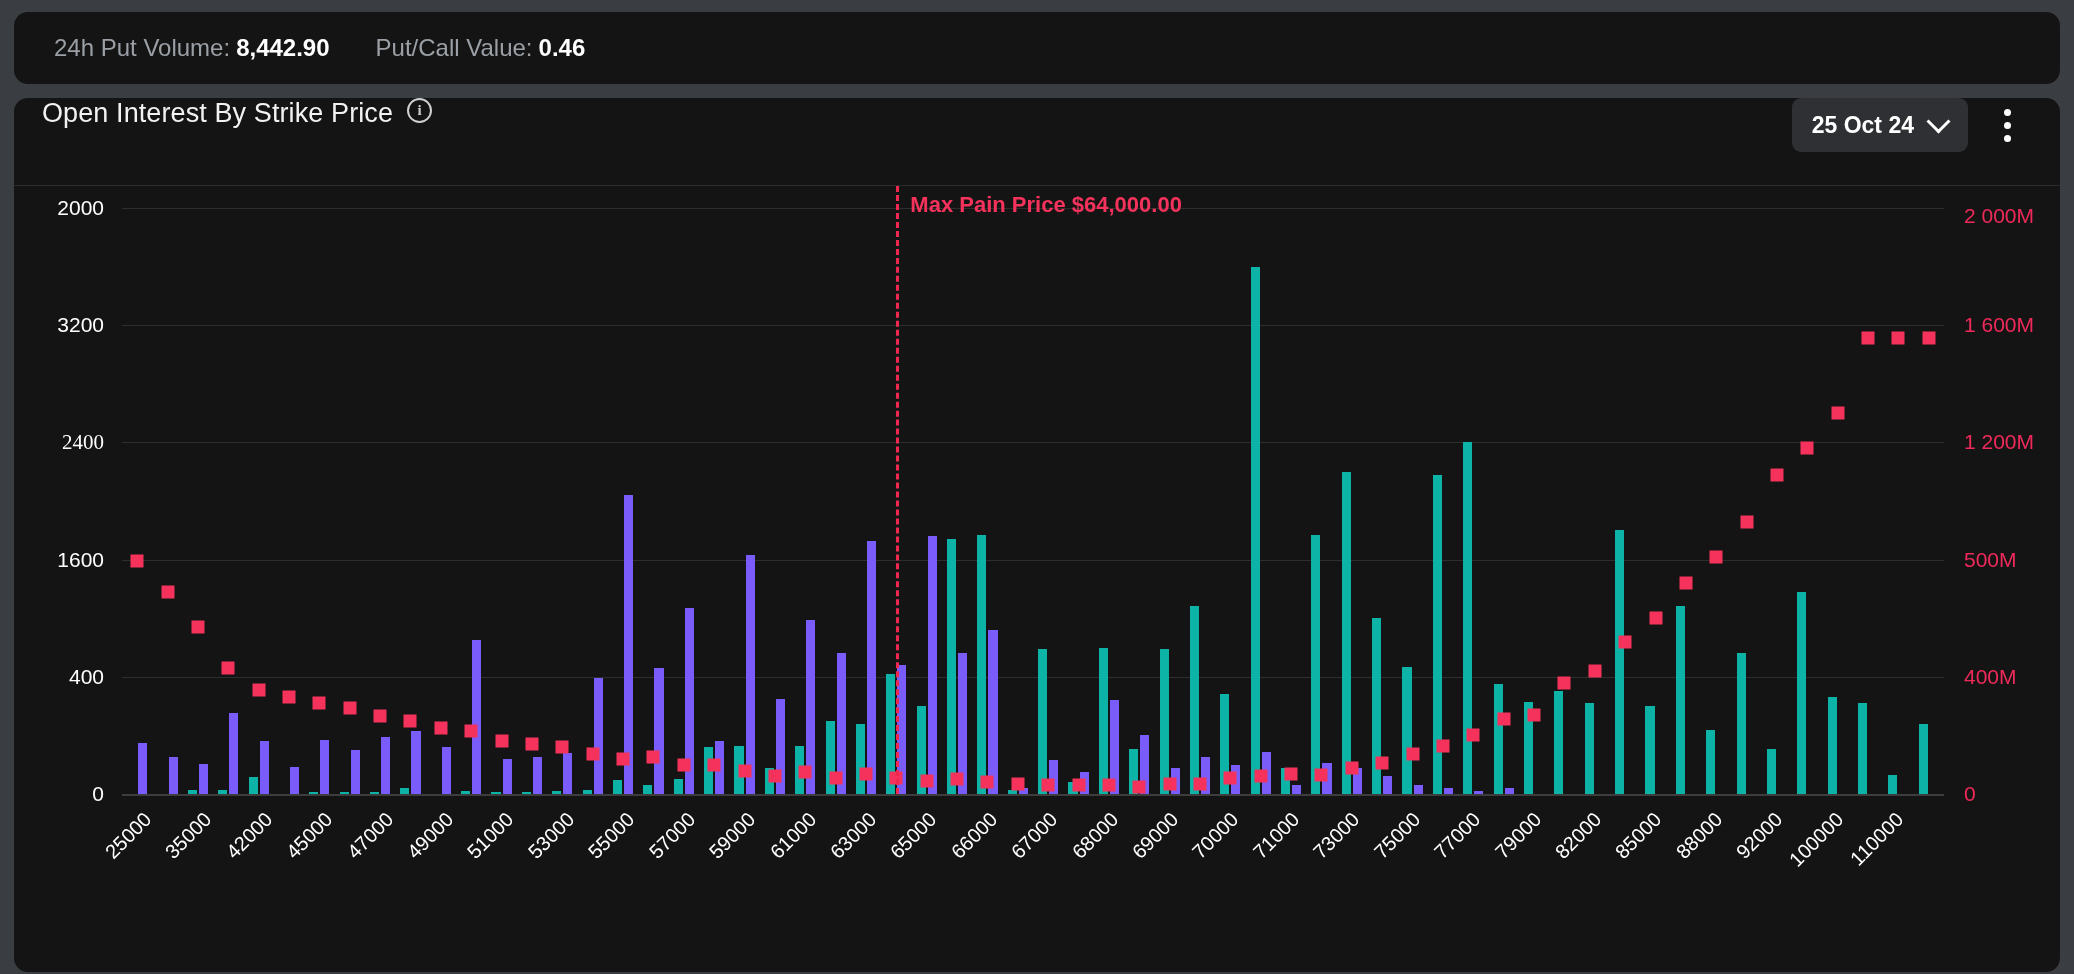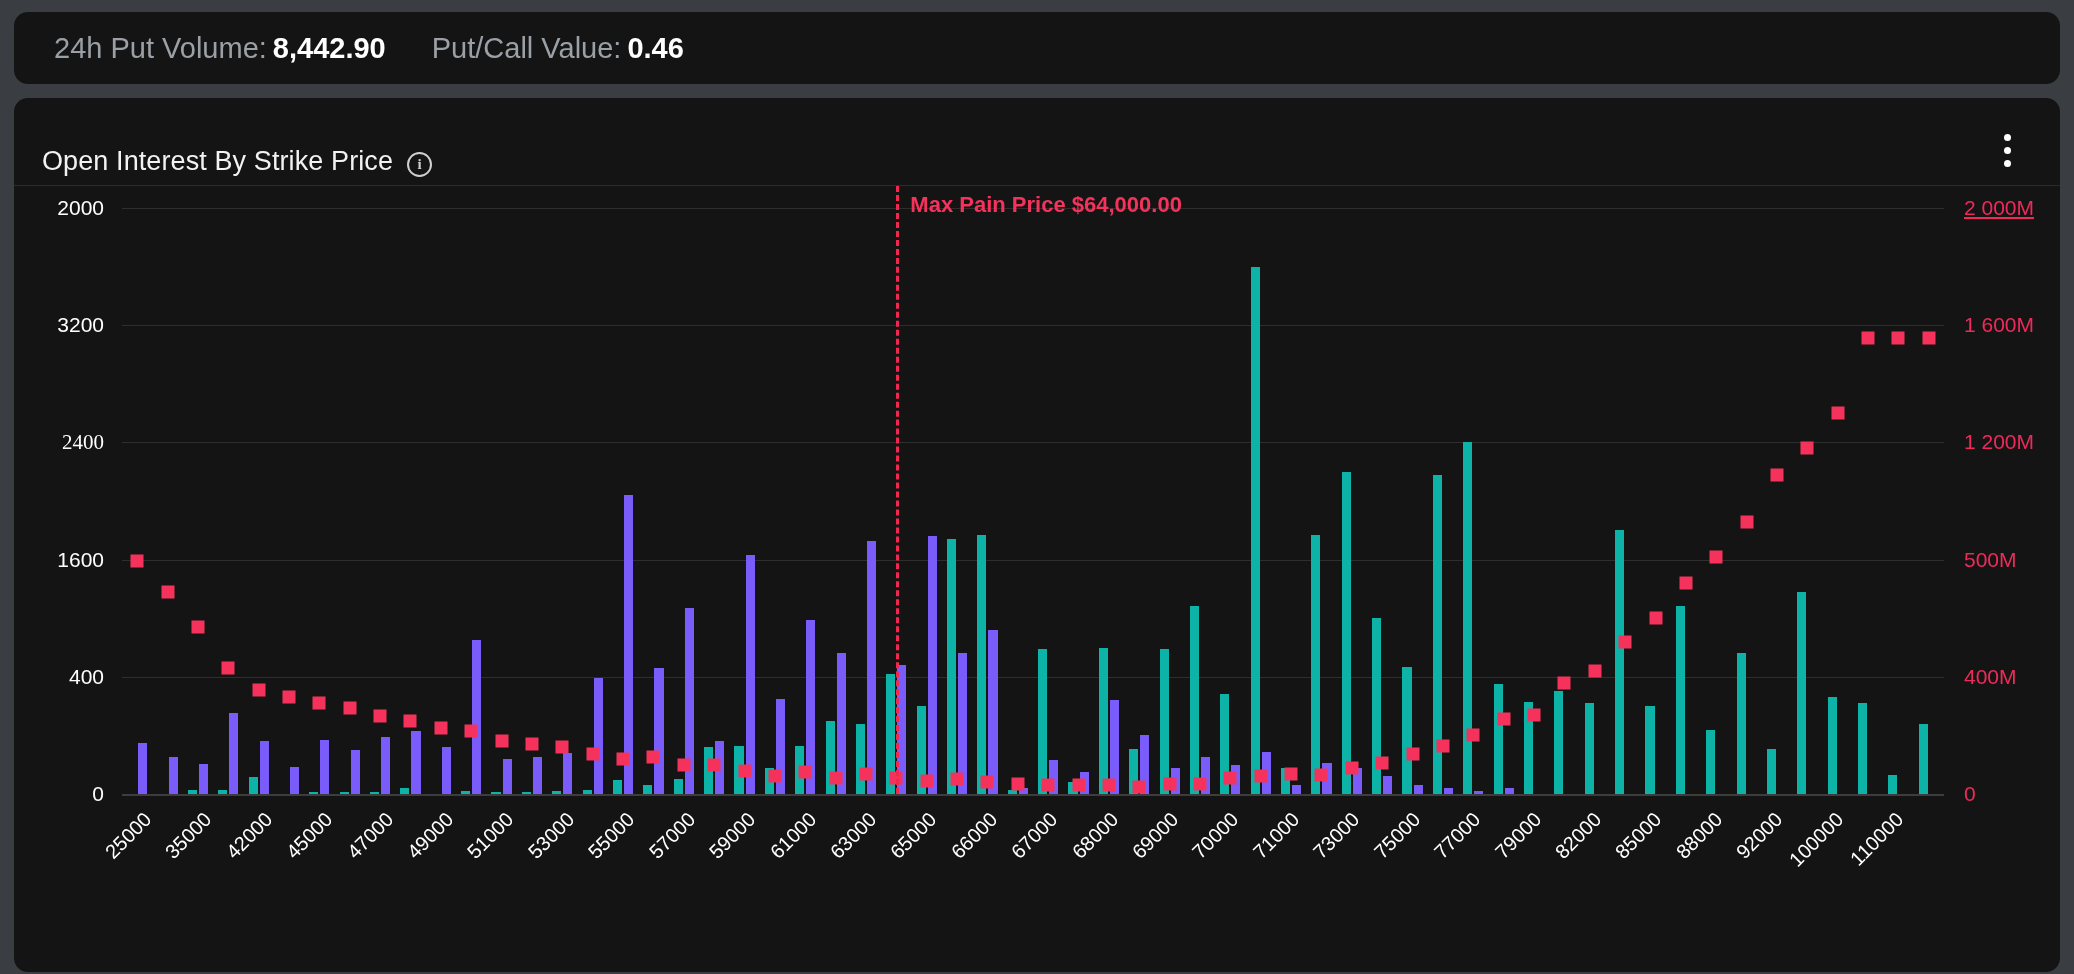--- a/index.html
+++ b/index.html
@@ -14,37 +14,37 @@
   
   .stats-card {
     background: #141414;
     border-radius: 14px;
     height: 72px;
     display: flex;
     align-items: center;
     padding-left: 40px;
     gap: 46px;
   }
-  .stat { font-size: 29px; white-space: nowrap; }
+  .stat { font-size: 24px; white-space: nowrap; }
   .stat .lbl { color: #9aa0a6; }
   .stat .val { color: #ffffff; font-weight: 600; margin-left: 6px; }
 
   
   .chart-card {
     background: #141414;
     border-radius: 14px;
     margin-top: 14px;
     height: 874px;
     position: relative;
     overflow: hidden;
   }
   .card-head {
     height: 88px;
     display: flex;
-    align-items: flex-end;
+    align-items: flex-start;
     padding: 0 30px 8px 28px;
     border-bottom: 1px solid #2b2b2b;
   }
   .card-title { color: #f2f2f2; font-size: 27px; letter-spacing: .1px; }
   .info-icon {
     width: 25px; height: 25px; border-radius: 50%;
     border: 2px solid #cfcfcf; color: #cfcfcf;
     font-size: 15px; font-weight: 700; font-family: "Liberation Serif", serif;
     display: inline-flex; align-items: center; justify-content: center;
     margin-left: 14px; line-height: 1; cursor: pointer;
@@ -148,20 +148,24 @@
       <span class="lbl">Put/Call Value:</span><span class="val">0.46</span>
     </div>
   </div>
 
   <div class="chart-card">
 
     <div class="card-head">
       <span class="card-title">Open Interest By Strike Price</span>
       <span class="info-icon">i</span>
       <span class="head-spacer"></span>
+      <button class="date-btn">
+        <span>25 Oct 24</span>
+        <span class="chev"></span>
+      </button>
       <div class="kebab">
         <i></i>
         <i></i>
         <i></i>
       </div>
     </div>
 
 
     <div class="plot-wrap">
       <div class="plot" id="plot">
@@ -180,21 +184,21 @@
             <div class="ylab" style="top: 234.4px; font-family: Liberation Serif, serif;">2400</div>
             <div class="ylab" style="top: 117.2px;">3200</div>
             <div class="ylab" style="top: 0px;">2000</div>
           </div>
         <div id="yright">
             <div class="ylab-r" style="top: 586px;">0</div>
             <div class="ylab-r" style="top: 468.8px;">400M</div>
             <div class="ylab-r" style="top: 351.6px;">500M</div>
             <div class="ylab-r" style="top: 234.4px;">1 200M</div>
             <div class="ylab-r" style="top: 117.2px;">1 600M</div>
-            <div class="ylab-r" style="top: 0px; text-decoration: underline;">2 000M</div>
+            <div class="ylab-r" style="top: 8px;">2 000M</div>
           </div>
         <div class="bars" id="bars">
             <div class="bar put" style="left: 16.1833px; width: 9.11px; height: 51.275px;"></div>
             <div class="dot" style="left: 15.1833px; bottom: 232.935px;"></div>
             <div class="bar put" style="left: 46.55px; width: 9.11px; height: 37.3575px;"></div>
             <div class="dot" style="left: 45.55px; bottom: 202.17px;"></div>
             <div class="bar call" style="left: 65.8067px; width: 9.11px; height: 3.516px;"></div>
             <div class="bar put" style="left: 76.9167px; width: 9.11px; height: 30.0325px;"></div>
             <div class="dot" style="left: 75.9167px; bottom: 167.01px;"></div>
             <div class="bar call" style="left: 96.1733px; width: 9.11px; height: 4.102px;"></div>

